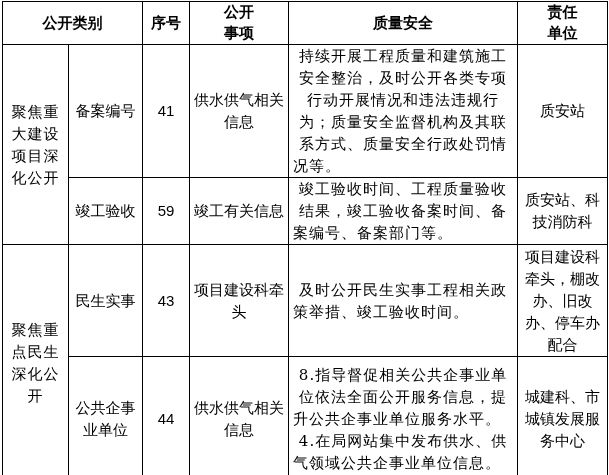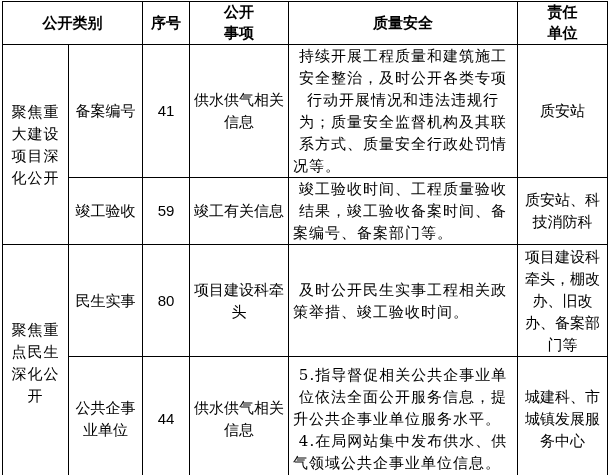--- a/index.html
+++ b/index.html
@@ -71,29 +71,29 @@
     <tr style="height:63px">
       <td>竣工验收</td>
       <td class="num">59</td>
       <td>竣工有关信息</td>
       <td class="content">竣工验收时间、工程质量验收结果，竣工验收备案时间、备案编号、备案部门等。</td>
       <td>质安站、科技消防科</td>
     </tr>
     <tr style="height:112px">
       <td rowspan="2" class="cat">聚焦重点民生深化公开</td>
       <td>民生实事</td>
-      <td class="num">80</td>
+      <td class="num">43</td>
       <td>项目建设科牵头</td>
       <td class="content">及时公开民生实事工程相关政策举措、竣工验收时间。</td>
-      <td>项目建设科牵头，棚改办、旧改办、备案部门等</td>
+      <td>项目建设科牵头，棚改办、旧改办、停车办配合</td>
     </tr>
     <tr style="height:124px">
       <td>公共企事业单位</td>
       <td class="num">44</td>
       <td>供水供气相关信息</td>
       <td class="content nowrap-lines">
-        <span>5.指导督促相关公共企事业单位依法全面公开服务信息，提升公共企事业单位服务水平。</span>
+        <span>8.指导督促相关公共企事业单位依法全面公开服务信息，提升公共企事业单位服务水平。</span>
         <span>4.在局网站集中发布供水、供气领域公共企事业单位信息。</span>
       </td>
       <td>城建科、市城镇发展服务中心</td>
     </tr>
   </tbody>
 </table>
 
 </body></html>

